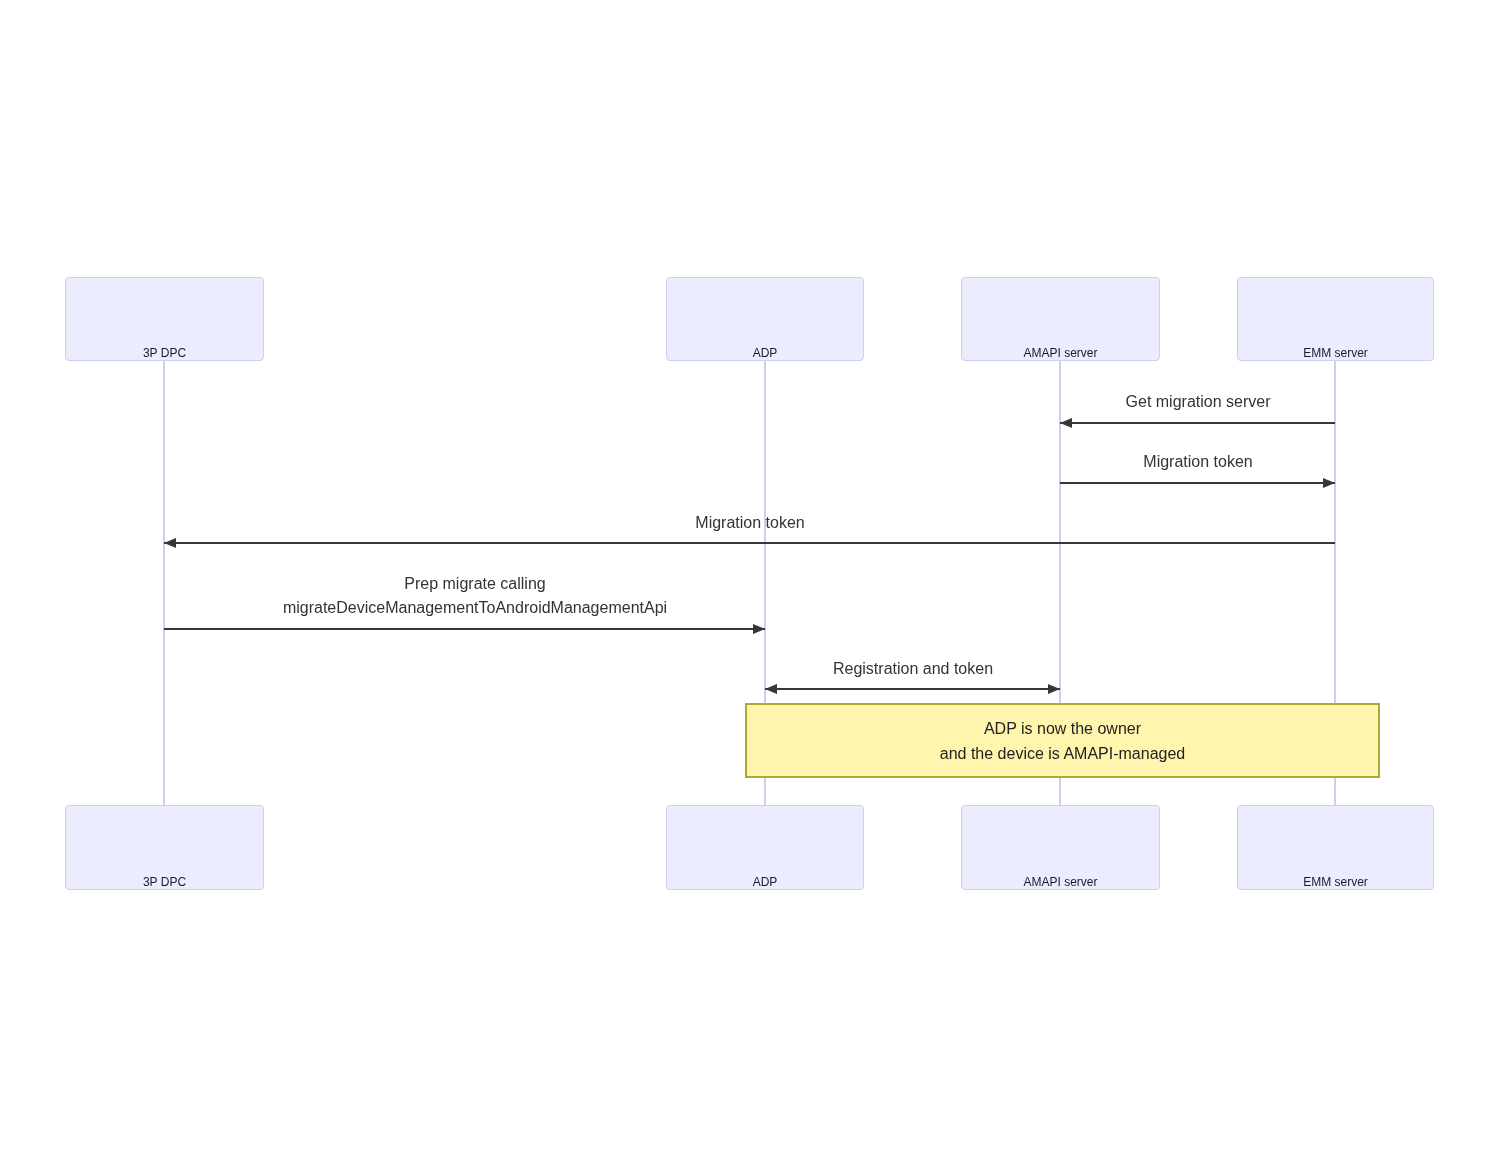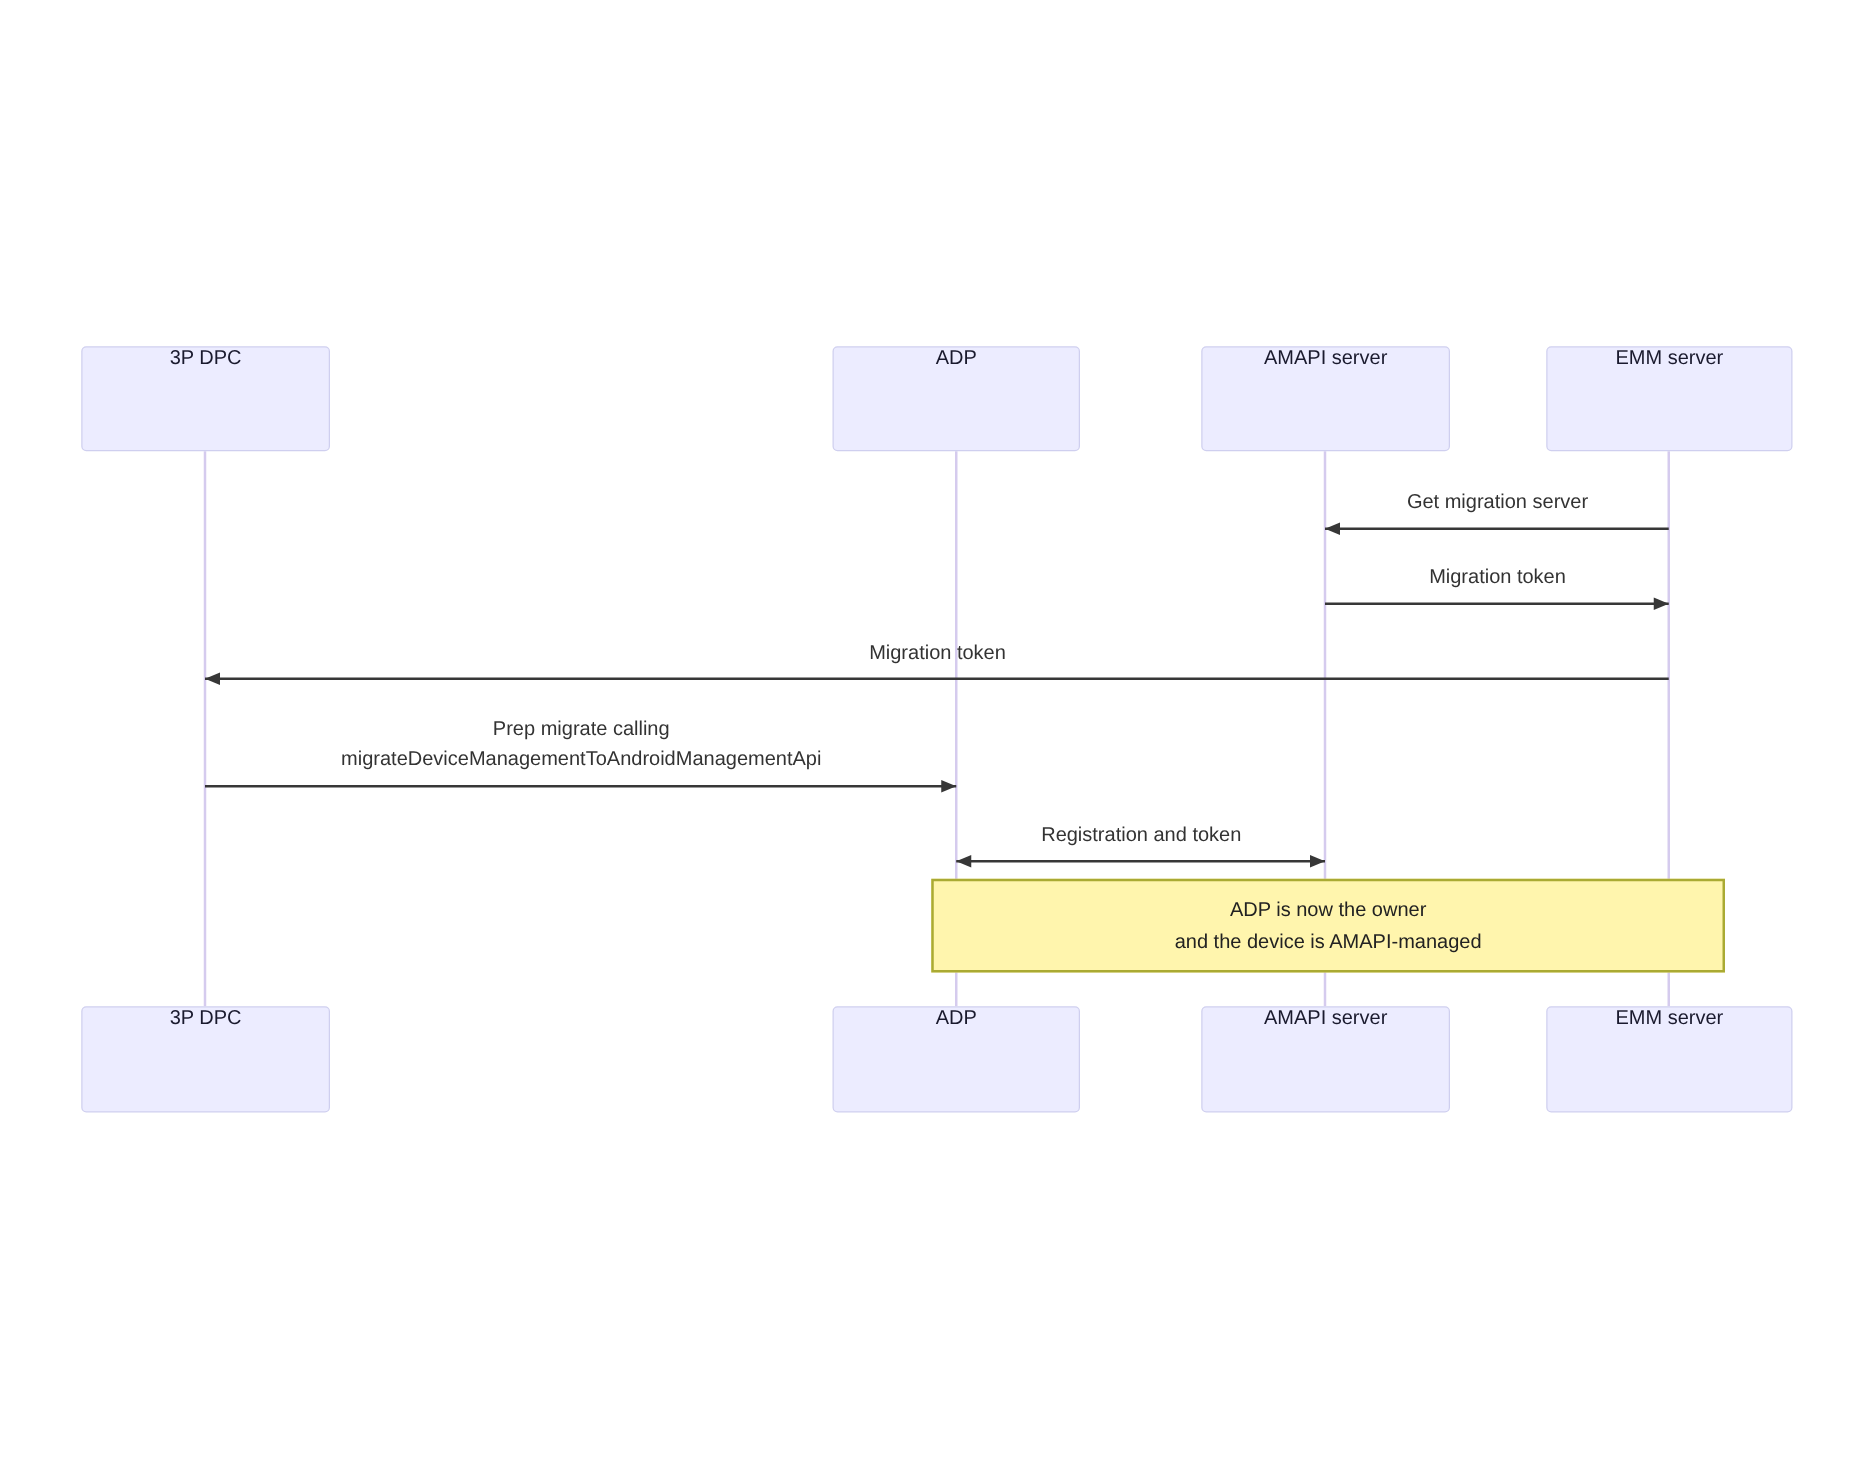--- a/index.html
+++ b/index.html
@@ -13,22 +13,22 @@
     position: absolute; left: 0; top: 0;
     width: 1500px; height: 1169px;
     background: #ffffff; overflow: hidden;
   }
   .actor {
     position: absolute;
     height: 84px;
     background: var(--actor-fill, #ECECFF);
     border: 1px solid var(--actor-border, #CFCFEF);
     border-radius: 4px;
-    display: flex; align-items: flex-start; justify-content: center;
-    font-size: 16px;
+    display: flex; align-items: flex-end; justify-content: center;
+    font-size: 12px;
     color: var(--actor-text, #1a1a2e);
   }
   .lifeline {
     position: absolute;
     top: 361px; height: 444px; width: 2px;
     background: var(--lifeline, #D5CBEE);
   }
   .msg-label {
     position: absolute;
     transform: translateX(-50%);
@@ -97,21 +97,21 @@
 
   <div class="msg-label" style="left:1198px; top:390px">Get migration server</div>
   <div class="msg-line arrow-left" style="left:1060px; top:422px; width:275px"></div>
 
   <div class="msg-label" style="left:1198px; top:450px">Migration token</div>
   <div class="msg-line arrow-right" style="left:1060px; top:482px; width:275px"></div>
 
   <div class="msg-label" style="left:750px; top:511px">Migration token</div>
   <div class="msg-line arrow-left" style="left:164px; top:542px; width:1171px"></div>
 
-  <div class="msg-label" style="left:465px; top:572px">Prep migrate calling
+  <div class="msg-label" style="left:475px; top:572px">Prep migrate calling
 migrateDeviceManagementToAndroidManagementApi</div>
   <div class="msg-line arrow-right" style="left:164px; top:628px; width:601px"></div>
 
   <div class="msg-label" style="left:913px; top:657px">Registration and token</div>
   <div class="msg-line arrow-left arrow-right" style="left:765px; top:688px; width:295px"></div>
 
   <div class="note" style="left:733px; top:703px; width:635px; height:75px">ADP is now the owner
 and the device is AMAPI-managed</div>
 
   <div class="actor" style="left:65px;  top:805px; width:199px; height:85px">

